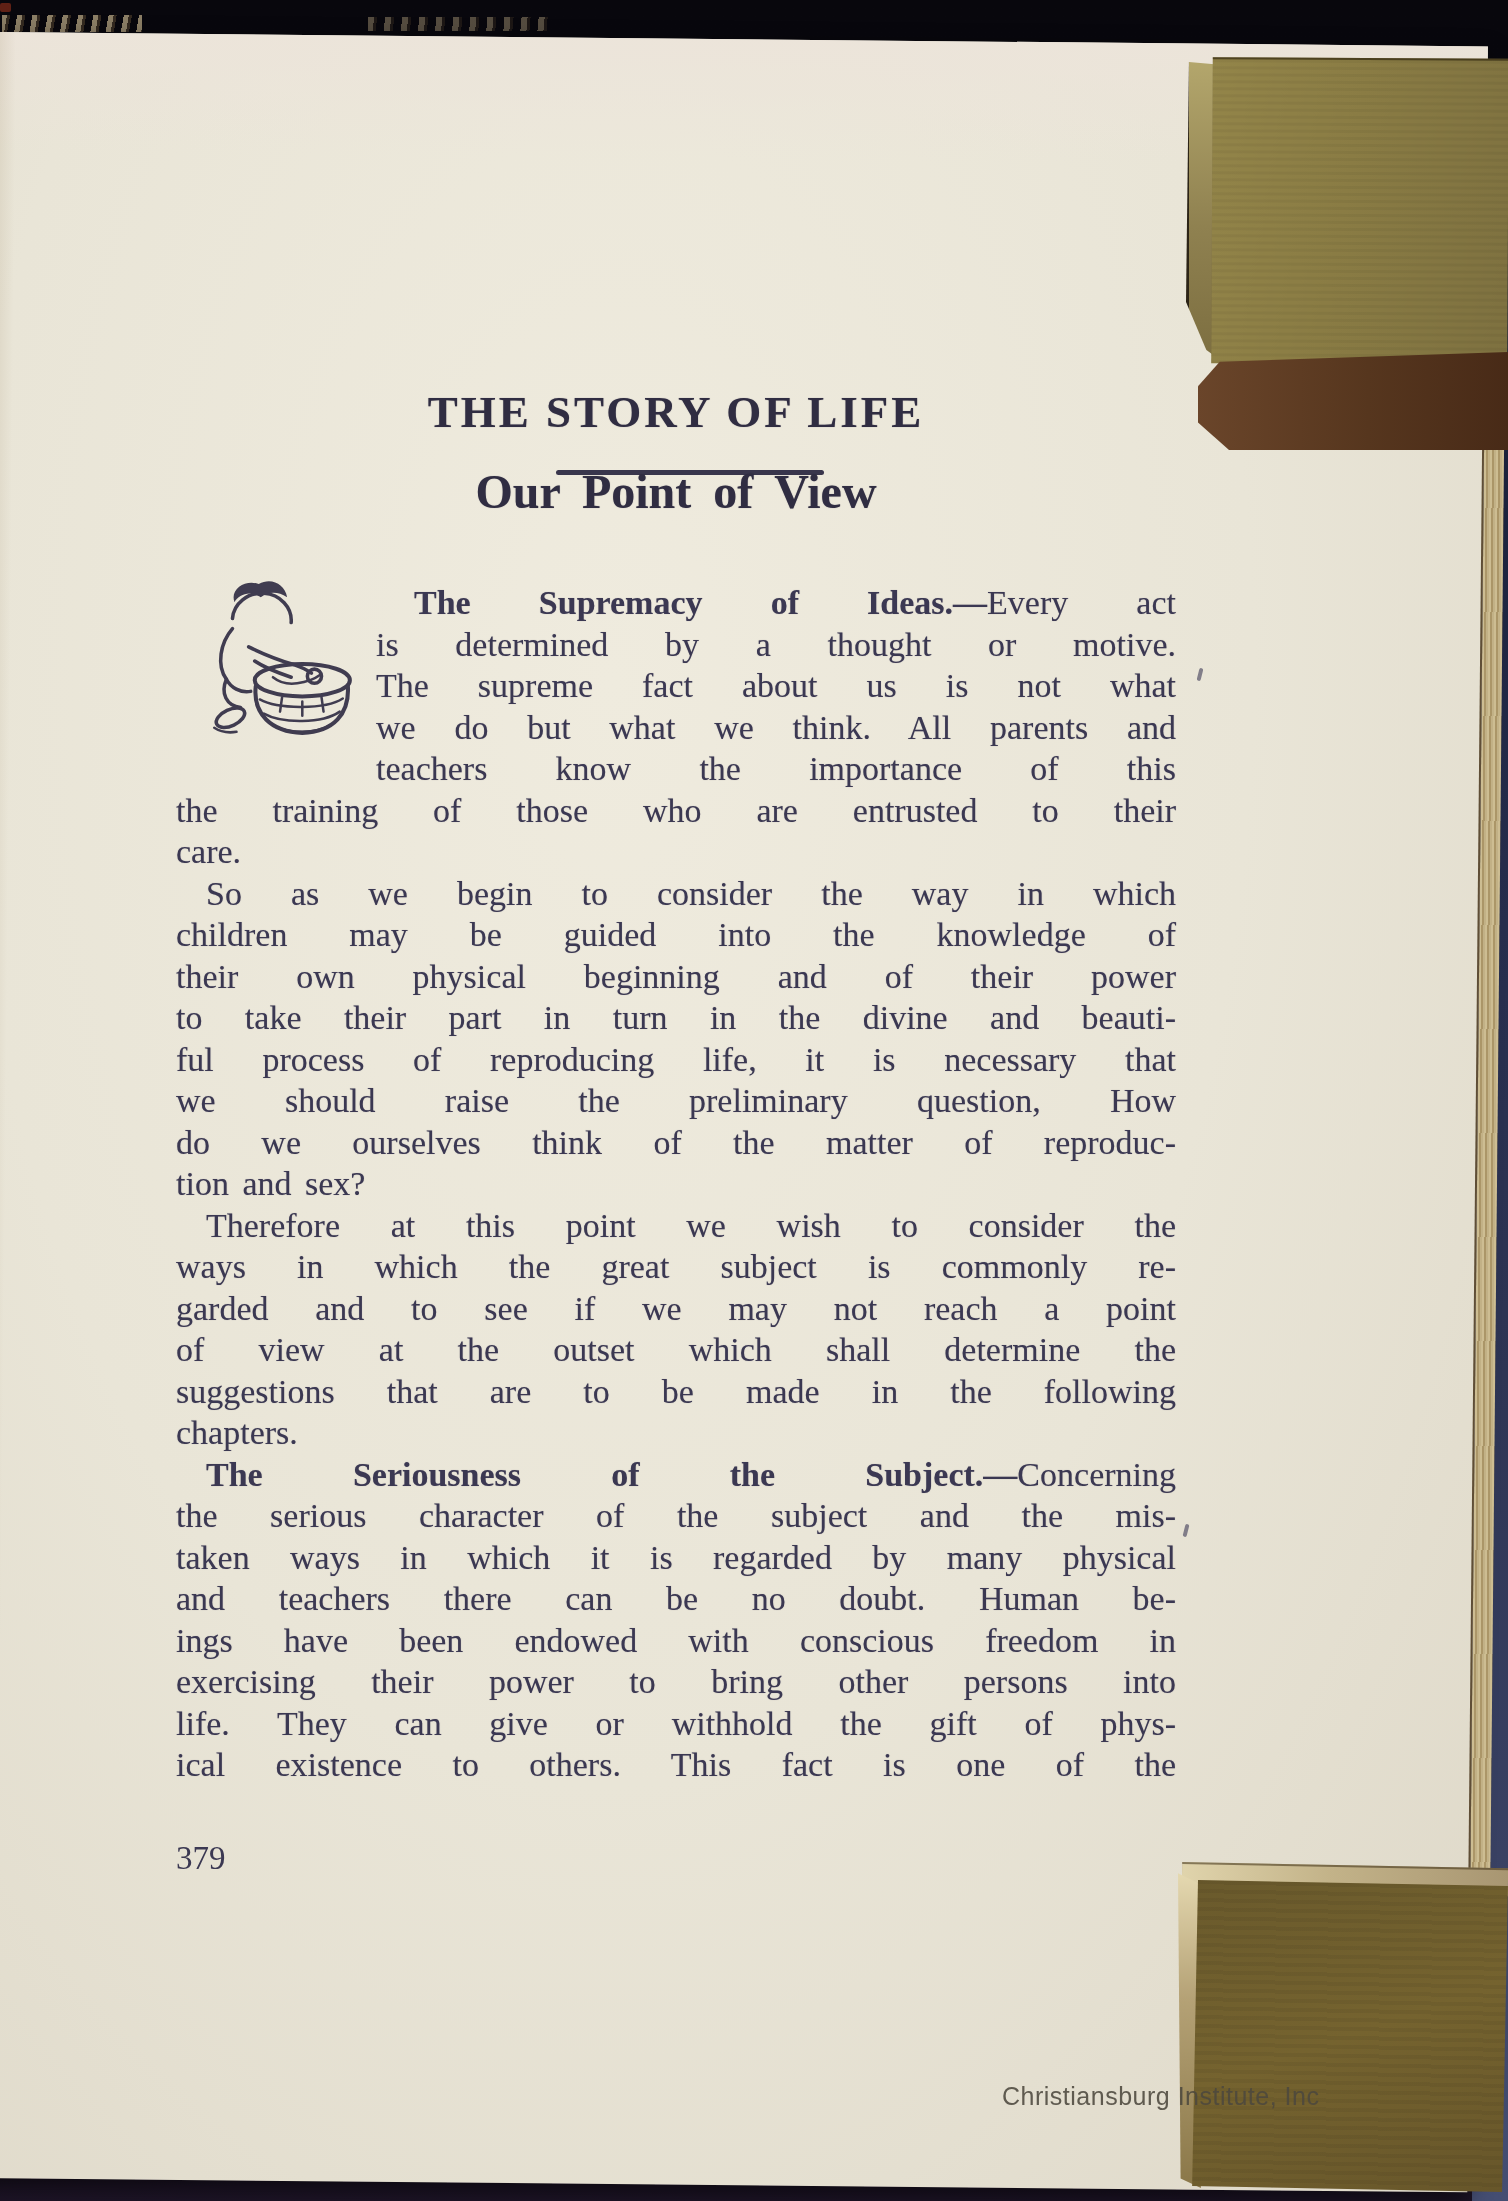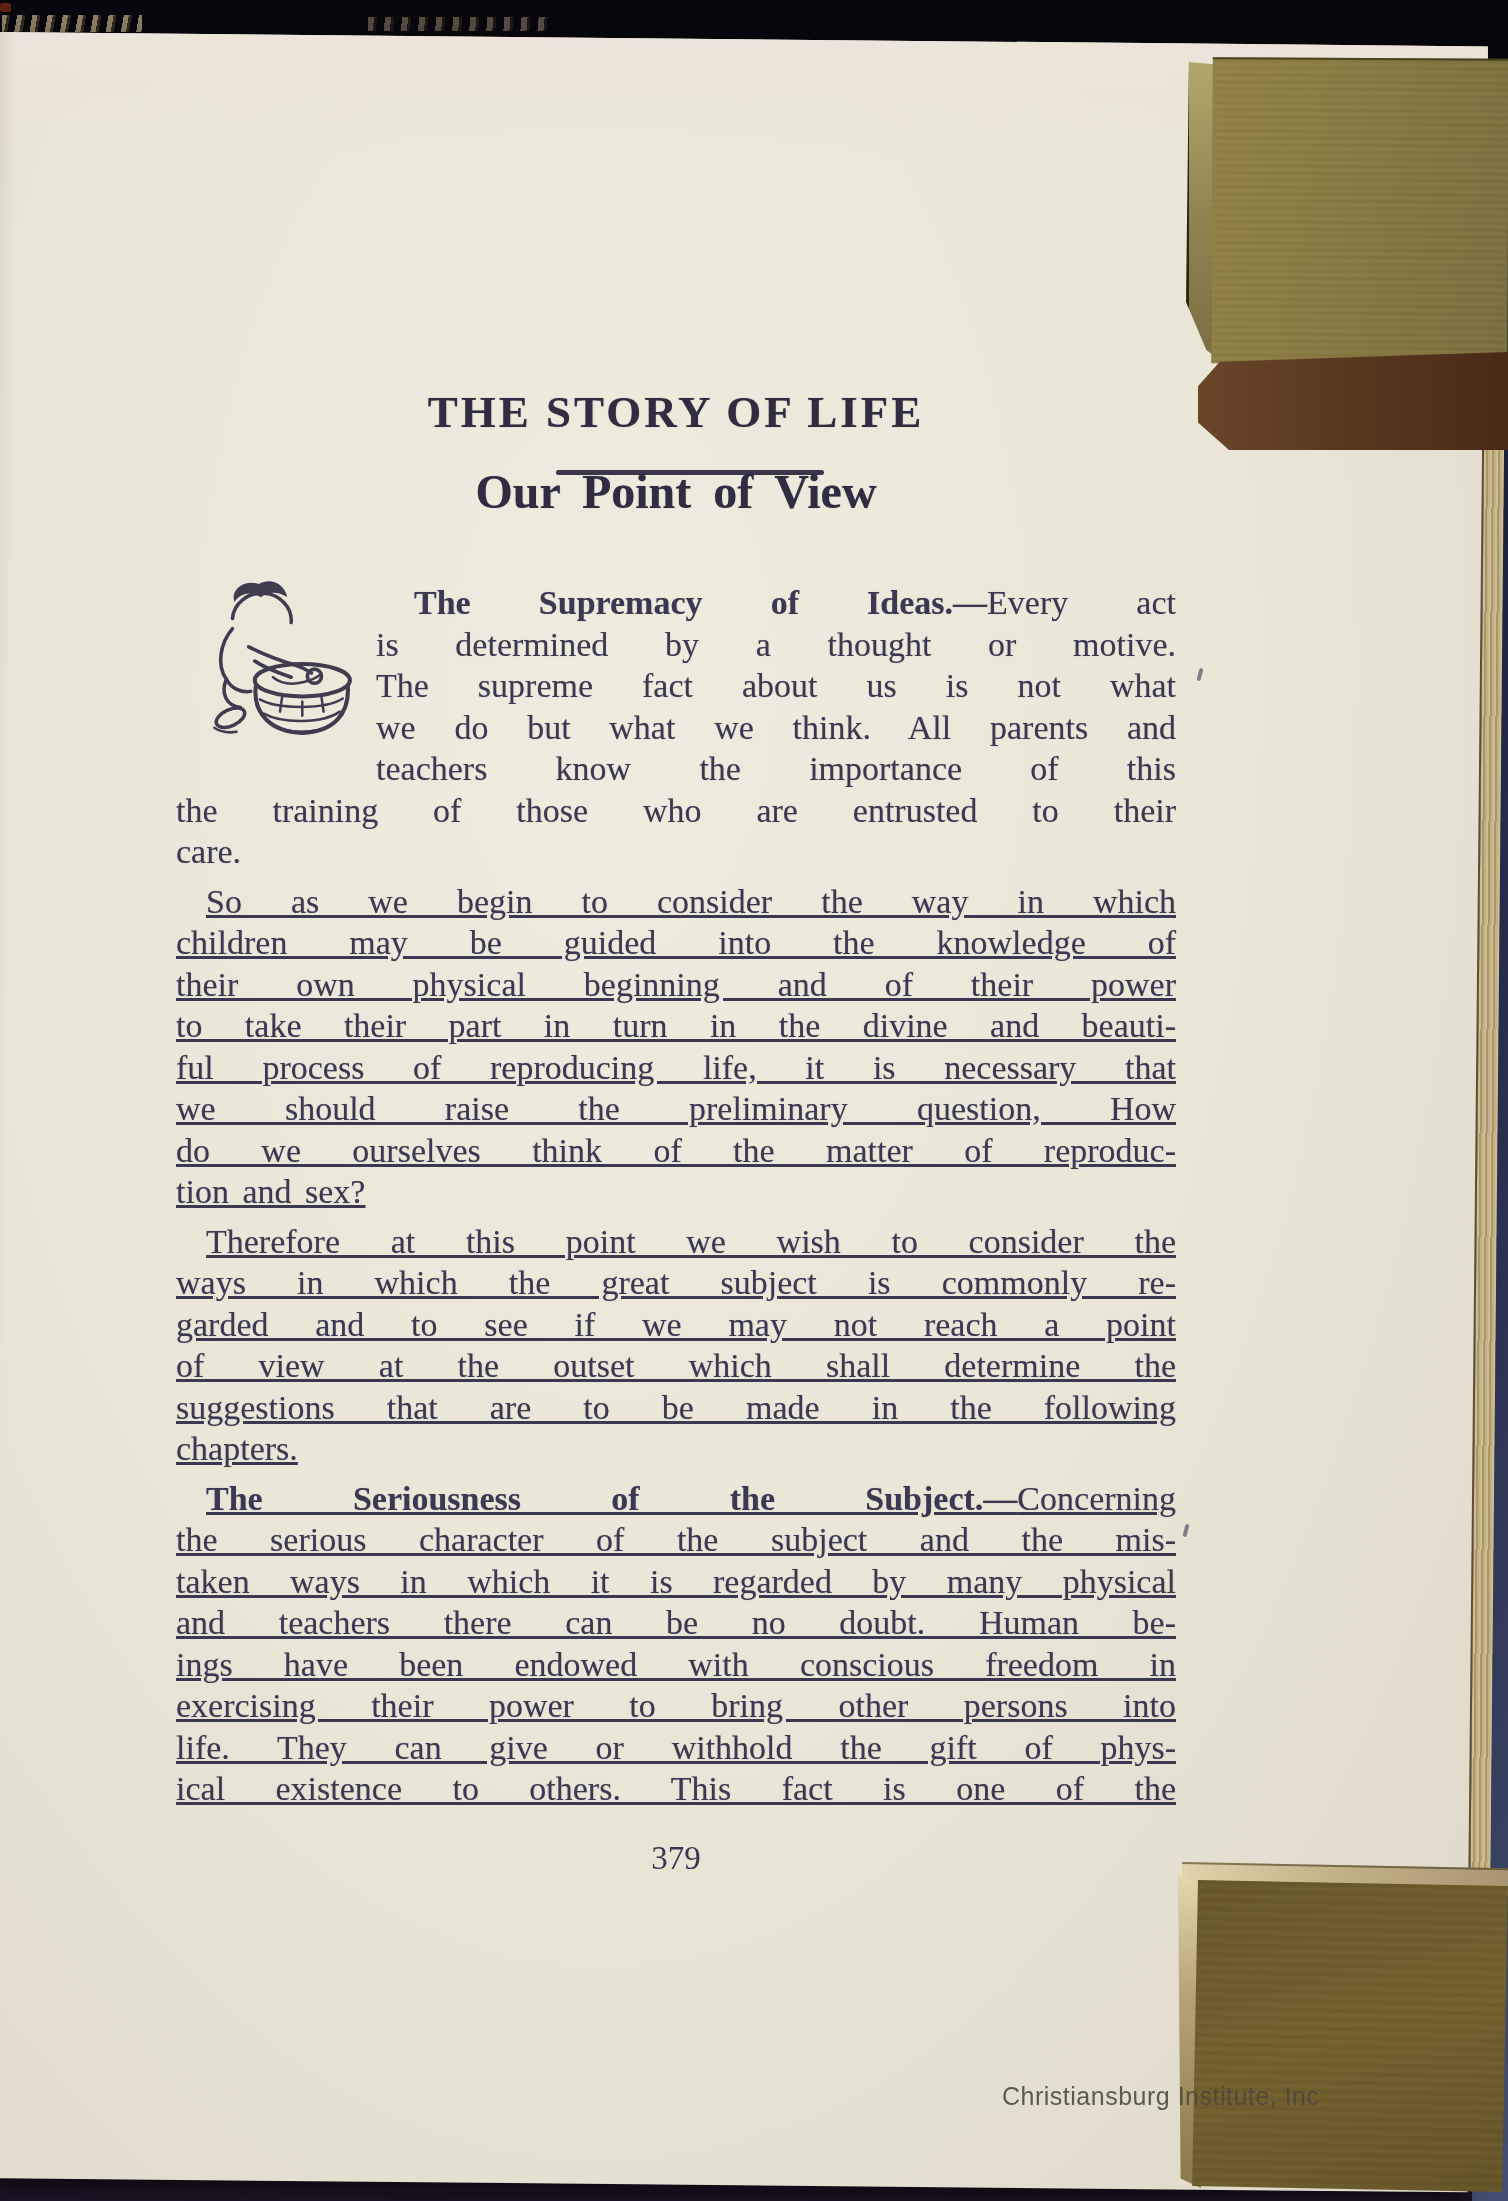--- a/index.html
+++ b/index.html
@@ -67,28 +67,28 @@
   .title{left:176px;top:386px;width:1000px;text-align:center;
     font-weight:700;font-size:45px;letter-spacing:3px;color:#302d42;
     text-shadow:0 0 1px rgba(48,45,66,.45);}
   .divider{left:556px;top:470px;width:268px;height:5px;background:#39364c;border-radius:3px;}
   .subtitle{left:176px;top:464px;width:1000px;text-align:center;
     font-weight:700;font-size:48px;word-spacing:10px;color:#302d42;
     text-shadow:0 0 1px rgba(48,45,66,.4);}
   .textcol{left:176px;top:582px;width:1000px;font-size:34px;line-height:41.5px;
     text-shadow:0 0 1px rgba(59,56,82,.35);}
   .p{margin:0;}
-  .p + .p{margin-top:8px;text-decoration:underline;}
+  .p + .p{}
   .bl{text-align:justify;text-align-last:justify;word-spacing:5px;}
   .bl.last{text-align-last:left;}
   .bl.fi{text-indent:30px;}
   .bl.ind{padding-left:200px;}
   .bl.ind1{padding-left:238px;}
   .lead{font-weight:700;}
-  .pageno{left:176px;top:1840px;width:1000px;text-align:center;font-size:33px;color:#3b3852;}
+  .pageno{left:176px;top:1840px;width:1000px;text-align:left;font-size:33px;color:#3b3852;}
   .stray{width:4px;height:13px;background:#4a4660;border-radius:2px;opacity:.65;transform:rotate(14deg);}
   .stray.m1{left:1198px;top:668px;}
   .stray.m2{left:1184px;top:1524px;}
 
   
   .illo{left:196px;top:576px;width:162px;height:168px;}
   .illo svg{width:100%;height:100%;}
 
   
   .watermark{left:1002px;top:2082px;width:460px;z-index:9;

